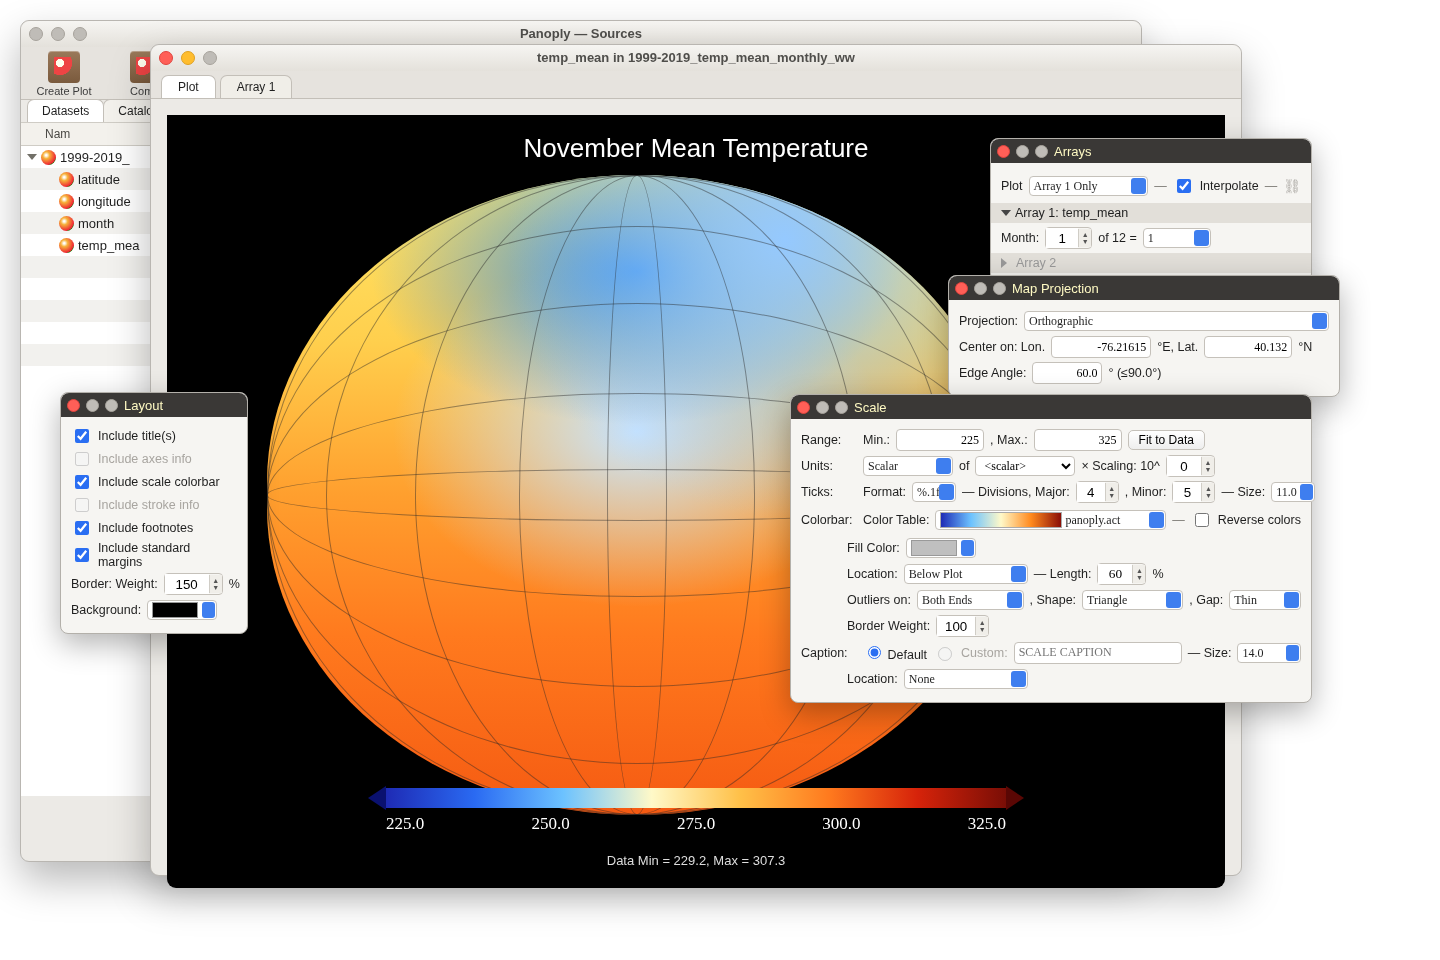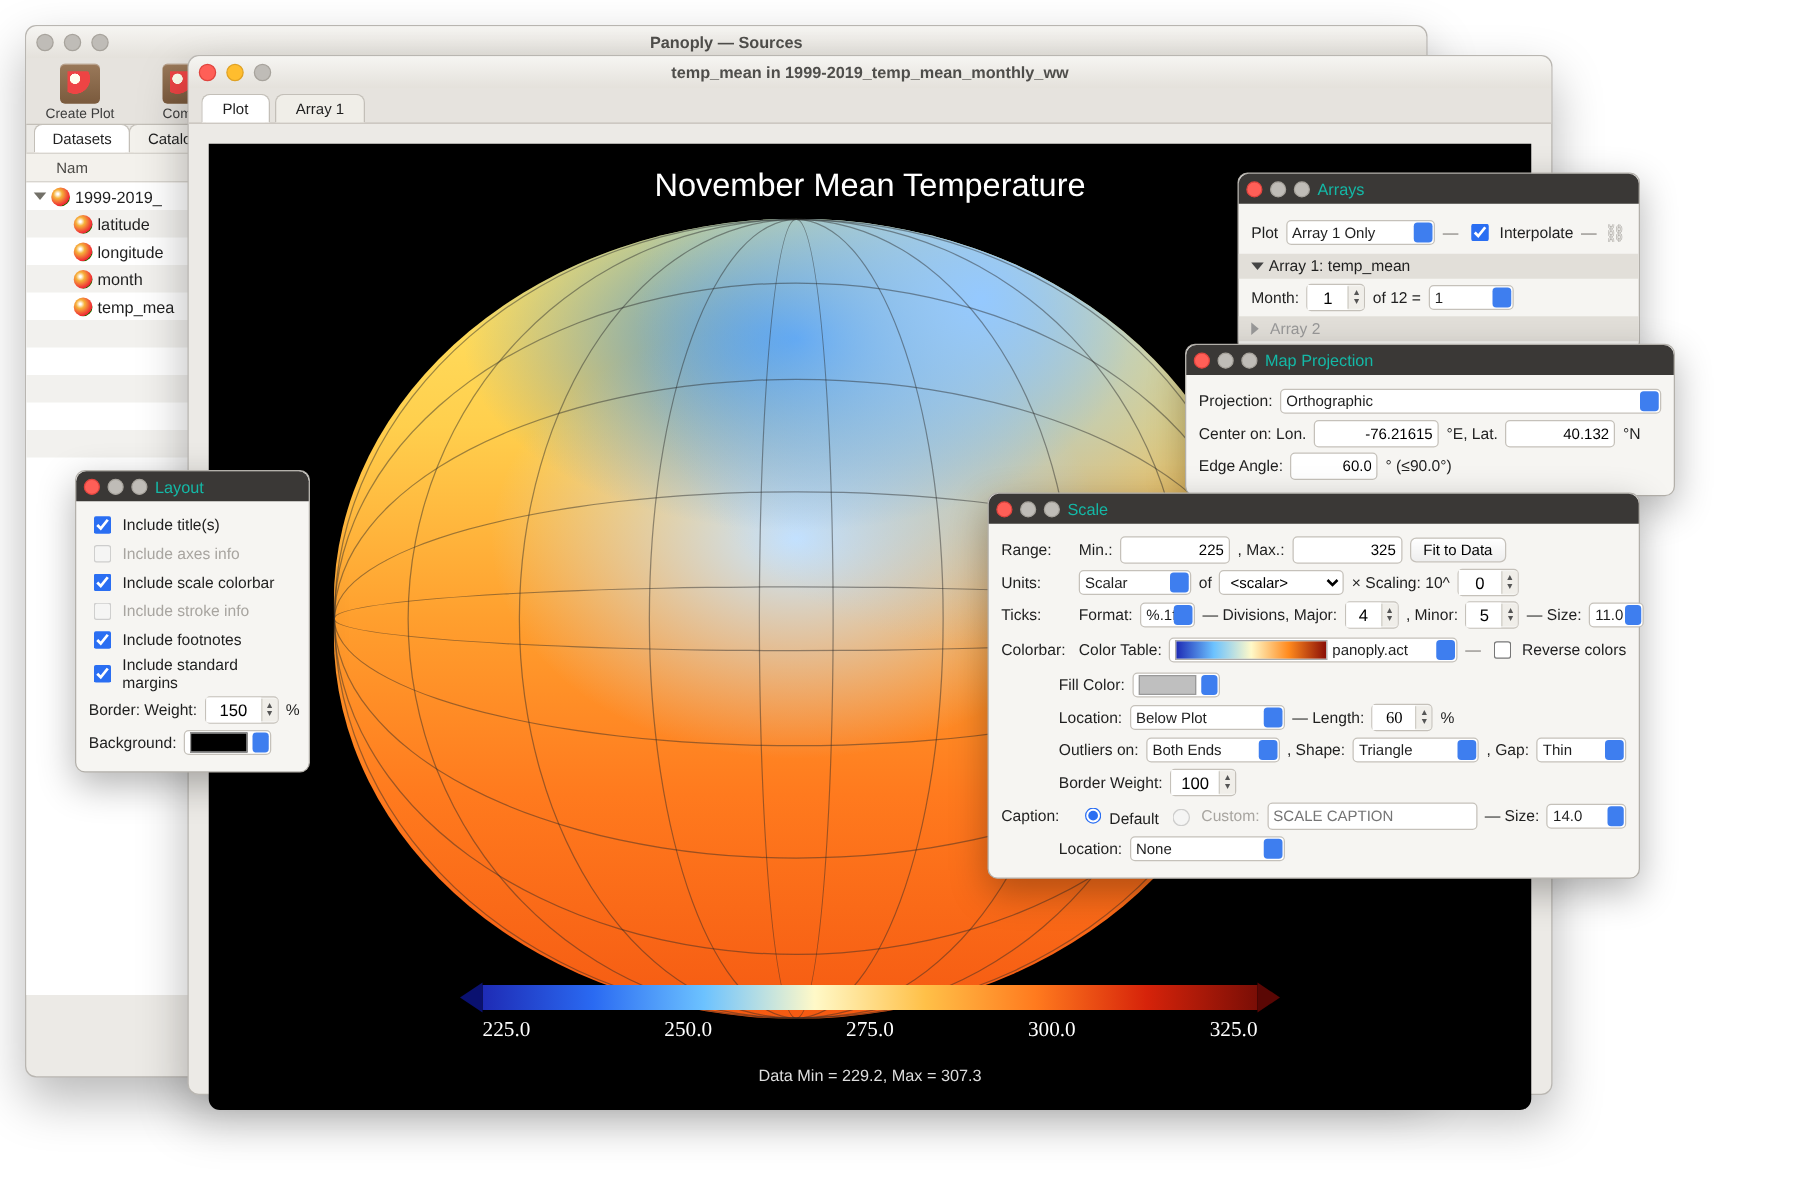--- a/index.html
+++ b/index.html
@@ -31,29 +31,29 @@
 .plot-area{background:#000;margin:16px;height:773px;position:relative;color:#fff;border-bottom-left-radius:9px;border-bottom-right-radius:9px}
 .plot-title{position:absolute;top:18px;left:50%;transform:translateX(-50%);font-size:26px;font-family:"Helvetica Neue",sans-serif;font-weight:400}
 .colorbar{position:absolute;bottom:54px;left:50%;transform:translateX(-50%);width:620px}
 .colorbar-grad{height:20px;background:linear-gradient(to right,#1e2bb5,#2a6af2,#6cc2ff,#fff9c8,#ffc048,#ff7a1e,#d6230a,#7a0e06);position:relative}
 .colorbar-grad::before,.colorbar-grad::after{content:"";position:absolute;top:-2px;width:0;height:0;border-top:12px solid transparent;border-bottom:12px solid transparent}
 .colorbar-grad::before{left:-18px;border-right:18px solid #0a1170}
 .colorbar-grad::after{right:-18px;border-left:18px solid #5a0704}
 .cb-ticks{display:flex;justify-content:space-between;margin-top:6px;font-size:17px;color:#fff;font-family:"Helvetica Neue"}
 .footnote{position:absolute;bottom:20px;left:50%;transform:translateX(-50%);font-size:13px;color:#ddd}
 .panel{position:absolute;background:#f6f5f2;border-radius:8px;box-shadow:0 10px 30px rgba(0,0,0,.3);border:1px solid #b3b0aa;font-size:12.5px}
-.panel-title{background:#3a3836;color:#14b8a6;height:24px;display:flex;align-items:center;padding:0 6px;gap:6px;border-radius:8px 8px 0 0;font-size:13px}
+.panel-title{background:#3a3836;color:#fef9c3;height:24px;display:flex;align-items:center;padding:0 6px;gap:6px;border-radius:8px 8px 0 0;font-size:13px}
 .panel-title .dot{width:11px;height:11px}
 .panel-body{padding:6px 10px 8px}
 .row{display:flex;align-items:center;gap:6px;margin:4px 0;min-height:22px;white-space:nowrap}
 .row.sub{padding-left:46px}
 .chk{display:flex;align-items:center;gap:6px;margin:3px 0}
 .chk input{accent-color:#2a6ef2;width:14px;height:14px}
 .chk.disabled{color:#a8a5a0}
-input.txt,select.sel,.selbox{height:20px;border:1px solid #c5c1ba;border-radius:4px;background:#fff;padding:0 4px;font-size:12px;font-family:Liberation Sans, sans-serif}
+input.txt,select.sel,.selbox{height:20px;border:1px solid #c5c1ba;border-radius:4px;background:#fff;padding:0 4px;font-size:12px;font-family:Liberation Serif, serif}
 input.txt{text-align:right}
 .selbox{position:relative;padding-right:18px;min-width:20px;height:18px;line-height:18px;display:inline-flex;align-items:center}
 .selbox::after{content:"";position:absolute;right:1px;top:1px;bottom:1px;width:15px;background:#3e7eef;border-radius:3px}
 .selbox.small::after{width:13px}
 .btn{height:20px;border:1px solid #c5c1ba;border-radius:5px;background:linear-gradient(#fff,#eee);padding:0 10px;font-size:12px}
 .stepper{display:inline-flex;align-items:center;border:1px solid #c5c1ba;border-radius:4px;height:20px}
 .stepper input{border:none;width:40px;text-align:center;height:18px;outline:none}
 .stepper .ctl{width:12px;height:18px;display:flex;flex-direction:column;justify-content:center;align-items:center;background:#f0eee9;border-left:1px solid #d0cdc6;font-size:7px;line-height:7px;color:#555}
 .sep{color:#7a7772}
 .sub-hdr{background:#e2dfd9;margin:0 -10px;padding:3px 10px;display:flex;align-items:center;gap:4px;font-size:12.5px}
@@ -167,21 +167,21 @@
         <span>250.0</span>
         <span>275.0</span>
         <span>300.0</span>
         <span>325.0</span>
       </div>
     </div>
     <div class="footnote">Data Min = 229.2, Max = 307.3</div>
   </div>
 </div>
 
-<div class="panel" style="left:60px;top:376px;width:186px">
+<div class="panel" style="left:60px;top:392px;width:186px">
   <div class="panel-title">
     <span class="dot r"></span>
     <span class="dot dim"></span>
     <span class="dot dim"></span>
     <span>Layout</span>
   </div>
   <div class="panel-body">
     <label class="chk">
         <input type="checkbox" checked="" style="">
         <span>Include title(s)</span>

